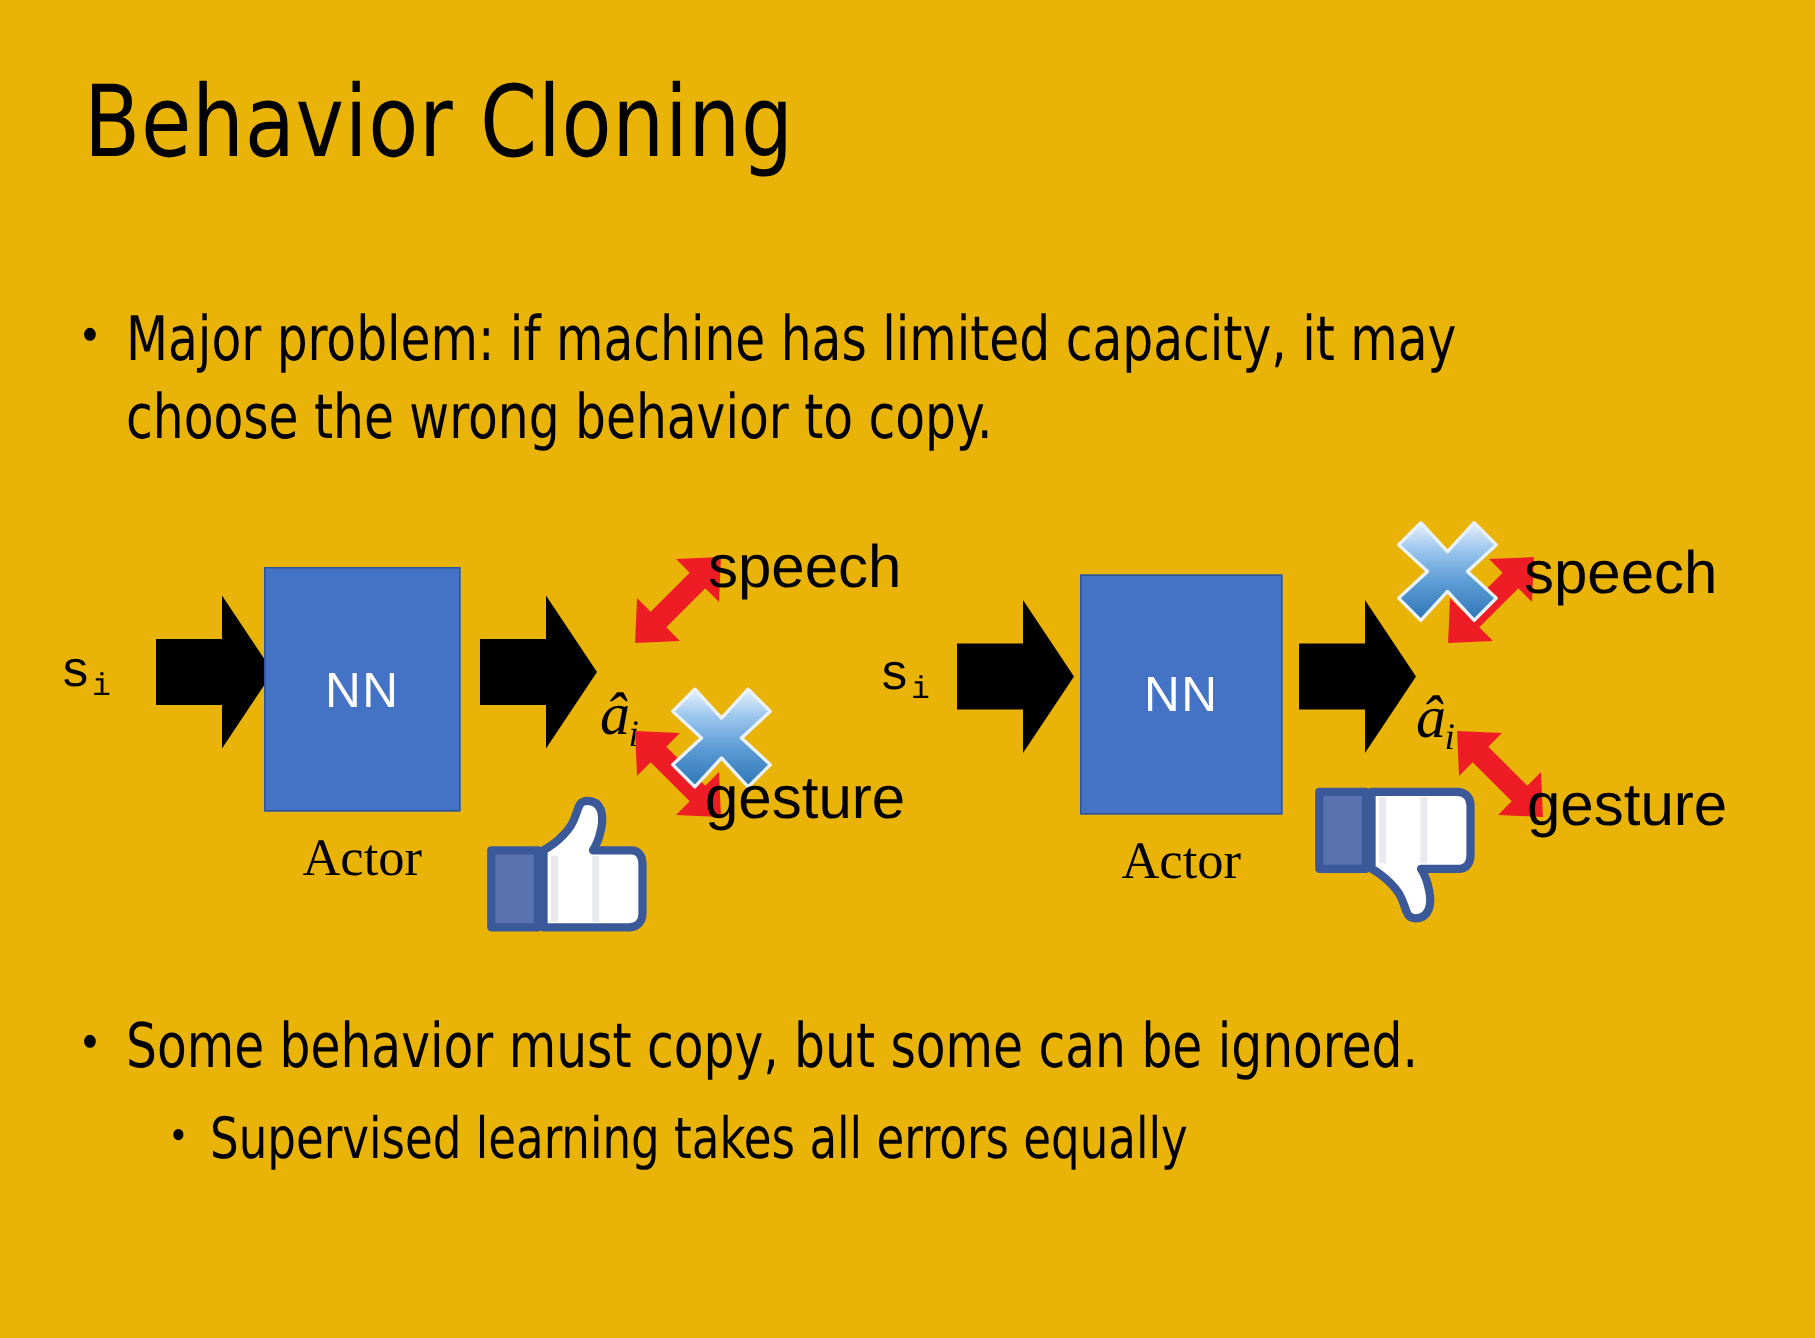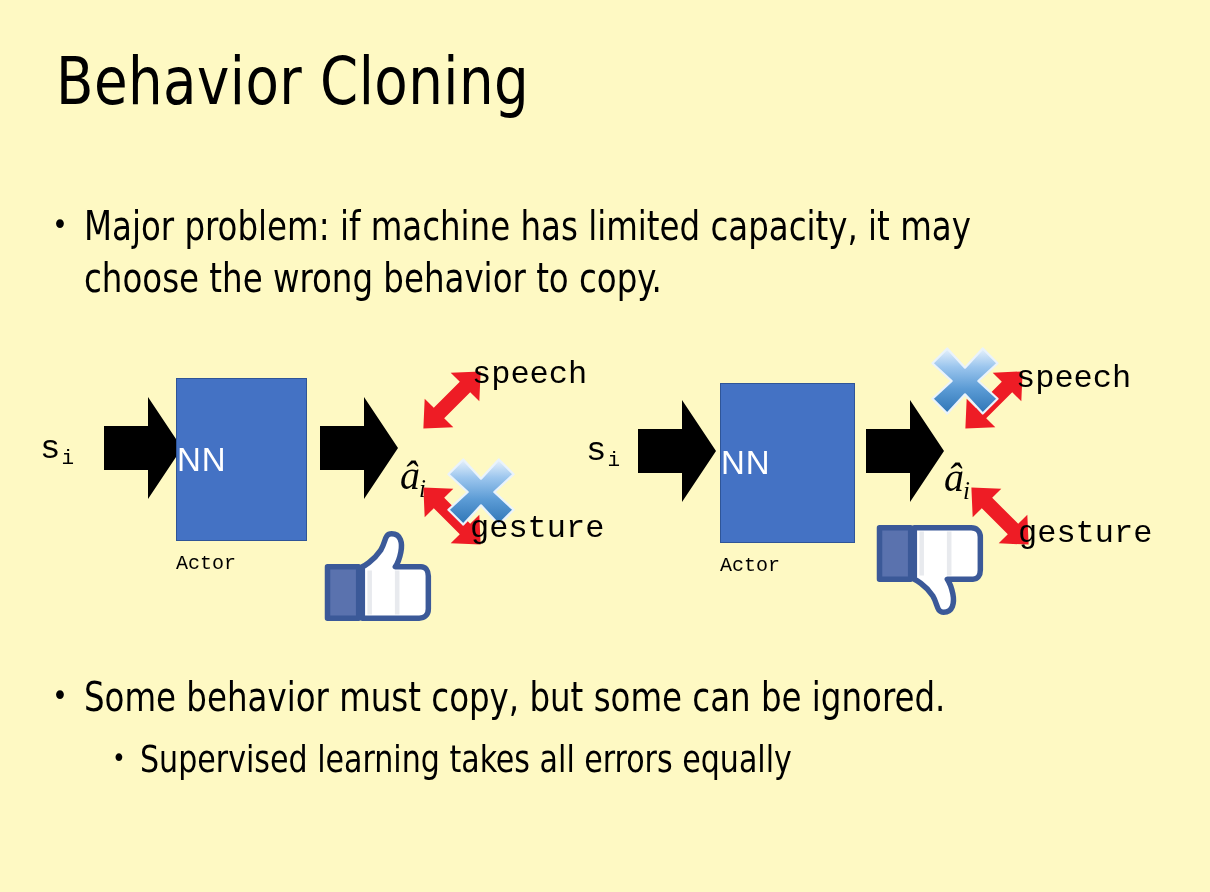--- a/index.html
+++ b/index.html
@@ -15,21 +15,21 @@
     overflow: hidden;
     font-family: "Liberation Sans", sans-serif;
     color: #000000;
   }
 
   .slide {
     position: absolute;
     left: 0; top: 0;
     width: 1210px;
     height: 892px;
-    background: #fef9c3;
+    background: #eab308;
   }
 
   
   .slide-title {
     position: absolute;
     left: 56px;
     top: 42px;
     width: 1100px;
     font-family: "DejaVu Sans Condensed", "Liberation Sans Narrow", "Liberation Sans", sans-serif;
     font-weight: 300;
@@ -101,35 +101,36 @@
   #diagram-left  { left: 10px;  width: 600px; }
   #diagram-right { left: 570px; width: 620px; }
 
   .nn-box {
     position: absolute;
     background: #4472C4;
     border: 1.5px solid #2F5597;
     box-sizing: border-box;
     display: flex;
     align-items: center;
-    justify-content: flex-start;
+    justify-content: center;
   }
   .nn-label {
     color: #ffffff;
     font-family: "Liberation Sans", sans-serif;
     font-size: 33px;
     font-weight: 400;
     letter-spacing: 1px;
   }
 
   .actor-label {
     position: absolute;
-    font-family: Liberation Mono, monospace;
-    font-size: 20px;
-    color: #000000;
+    font-family: Liberation Serif, serif;
+    font-size: 35px;
+    color: #000000;
+    text-align: center;
     white-space: nowrap;
   }
 
   .state-label {
     position: absolute;
     font-family: Liberation Mono, monospace;
     font-size: 34px;
     color: #000000;
     white-space: nowrap;
   }
@@ -154,22 +155,22 @@
   .action-label .sub-i {
     font-size: 25px;
     font-style: italic;
     position: relative;
     top: 8px;
     left: -1px;
   }
 
   .out-label {
     position: absolute;
-    font-family: Liberation Mono, monospace;
-    font-size: 32px;
+    font-family: Liberation Sans, sans-serif;
+    font-size: 40px;
     color: #000000;
     white-space: nowrap;
   }
 
   .block-arrow, .red-arrow, .blue-x, .fb-thumb {
     position: absolute;
   }
   .block-arrow svg, .red-arrow svg, .blue-x svg, .fb-thumb svg {
     display: block;
     overflow: visible;

